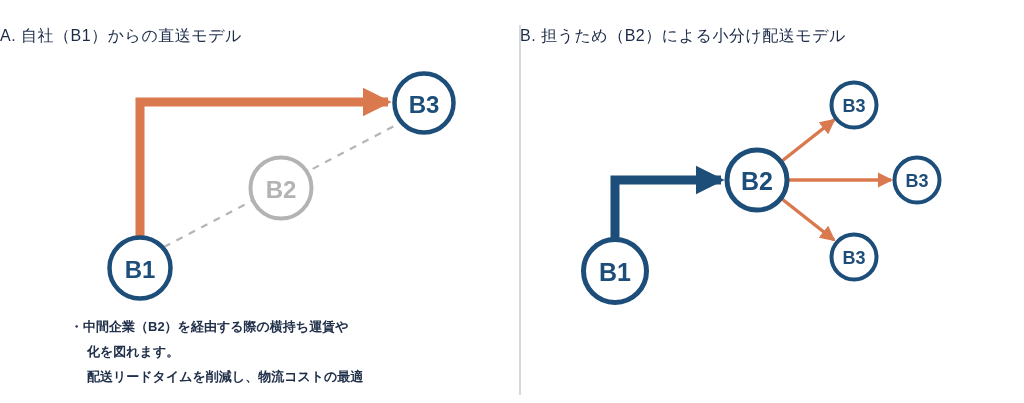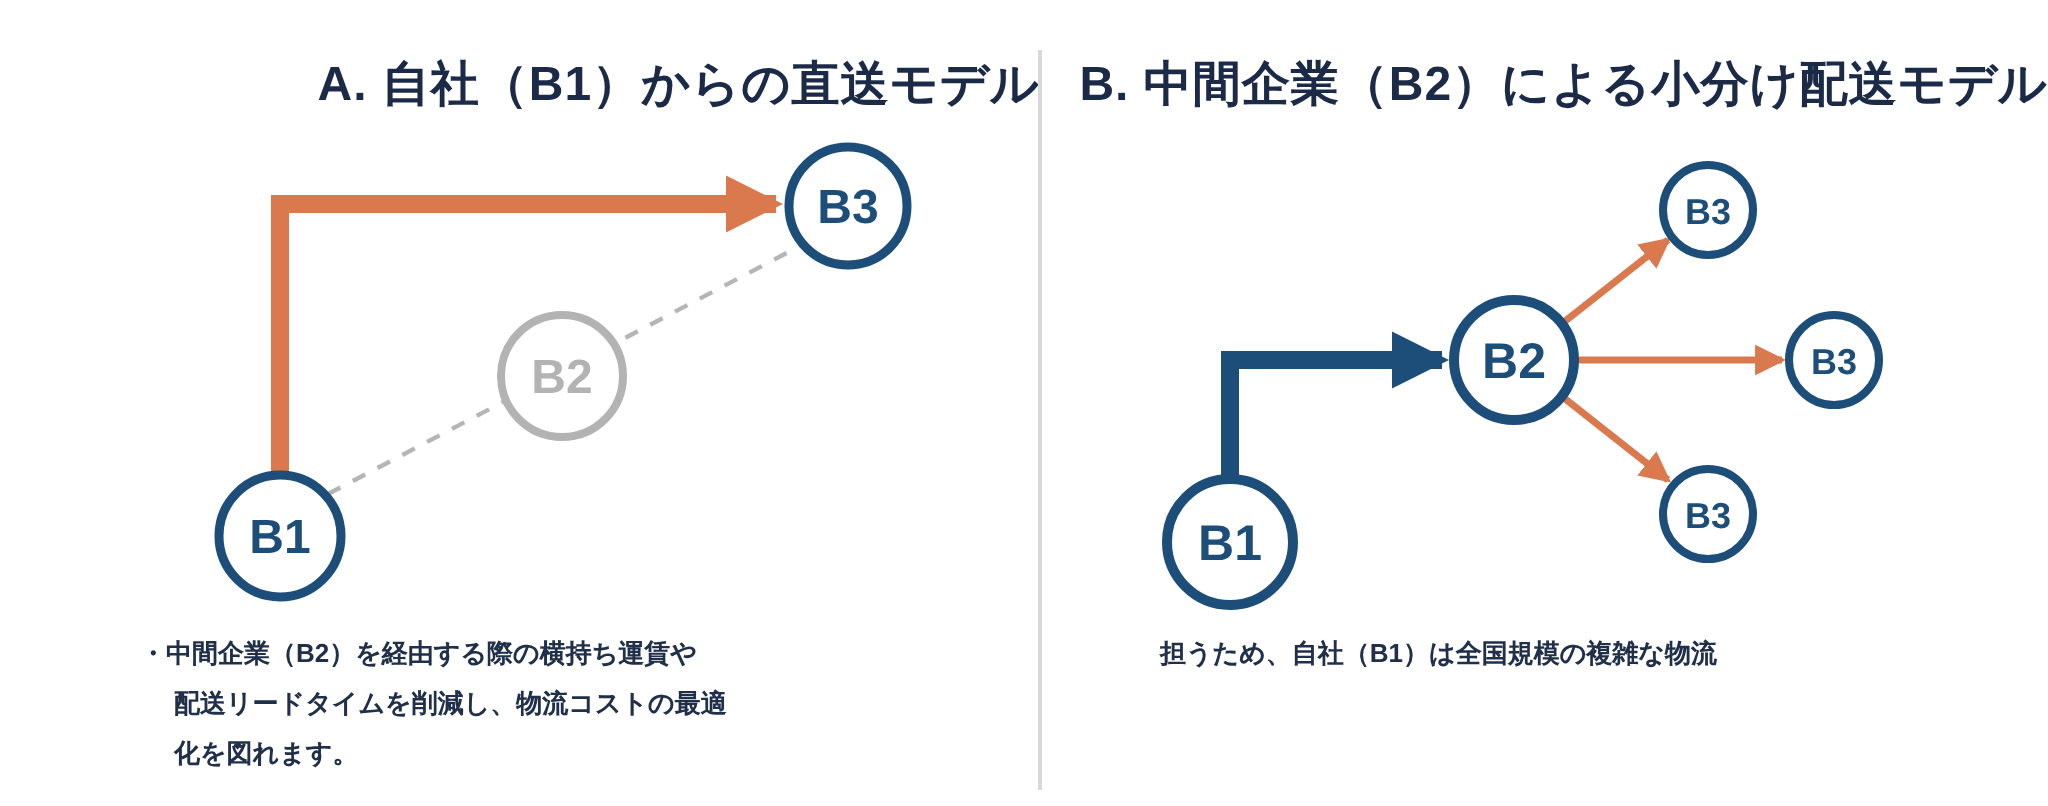--- a/index.html
+++ b/index.html
@@ -21,23 +21,23 @@
     top: 25px;
     width: 2px;
     height: 370px;
     background: #d9d9d9;
   }
   .panel-title {
     position: absolute;
     top: 26px;
     left: 0;
     width: 100%;
-    text-align: right;
-    font-size: 24px;
-    font-weight: bold;
+    text-align: left;
+    font-size: 16px;
+    font-weight: normal;
     color: #1b2a47;
     letter-spacing: 0.5px;
     white-space: nowrap;
   }
   .diagram {
     position: absolute;
     top: 60px;
     left: 0;
   }
   .notes {
@@ -90,29 +90,29 @@
       </g>
 
       <g>
         <circle cx="424" cy="43" r="29.5" fill="#ffffff" stroke="#1d4e7a" stroke-width="4.5"></circle>
         <text class="node-label" x="424" y="44" text-anchor="middle" dominant-baseline="central" font-size="24" fill="#1d4e7a">B3</text>
       </g>
     </svg>
 
     <div class="notes">
       <div class="note-line">・中間企業（B2）を経由する際の横持ち運賃や</div>
+      <div class="note-line cont">化を図れます。</div>
       <div class="note-line cont">配送リードタイムを削減し、物流コストの最適</div>
-      <div class="note-line cont">化を図れます。</div>
     </div>
   </div>
 
   <div class="divider"></div>
 
   <div class="panel panel-b">
-    <div class="panel-title">B. 中間企業（B2）による小分け配送モデル</div>
+    <div class="panel-title">B. 担うため（B2）による小分け配送モデル</div>
 
     <svg class="diagram" width="504" height="250" viewBox="0 0 504 250">
       <defs>
         <marker id="ah-navy-big" viewBox="0 0 8 8" refX="7" refY="4" markerWidth="3.2" markerHeight="3.6" orient="auto">
           <path d="M0,0 L8,4 L0,8 Z" fill="#1d4e7a"></path>
         </marker>
         <marker id="ah-orange-small" viewBox="0 0 8 8" refX="7" refY="4" markerWidth="4.4" markerHeight="4.4" orient="auto">
           <path d="M0,0 L8,4 L0,8 Z" fill="#d9794d"></path>
         </marker>
       </defs>
@@ -141,17 +141,16 @@
         <circle cx="397" cy="120" r="22.5" fill="#ffffff" stroke="#1d4e7a" stroke-width="4"></circle>
         <text class="node-label" x="397" y="121" text-anchor="middle" dominant-baseline="central" font-size="18" fill="#1d4e7a">B3</text>
       </g>
       <g>
         <circle cx="334" cy="197" r="22.5" fill="#ffffff" stroke="#1d4e7a" stroke-width="4"></circle>
         <text class="node-label" x="334" y="198" text-anchor="middle" dominant-baseline="central" font-size="18" fill="#1d4e7a">B3</text>
       </g>
     </svg>
 
     <div class="notes">
-      <div class="note-line cont">担うため、自社（B1）は全国規模の複雑な物流</div>
     </div>
   </div>
 
 </div>
 
 </body></html>

